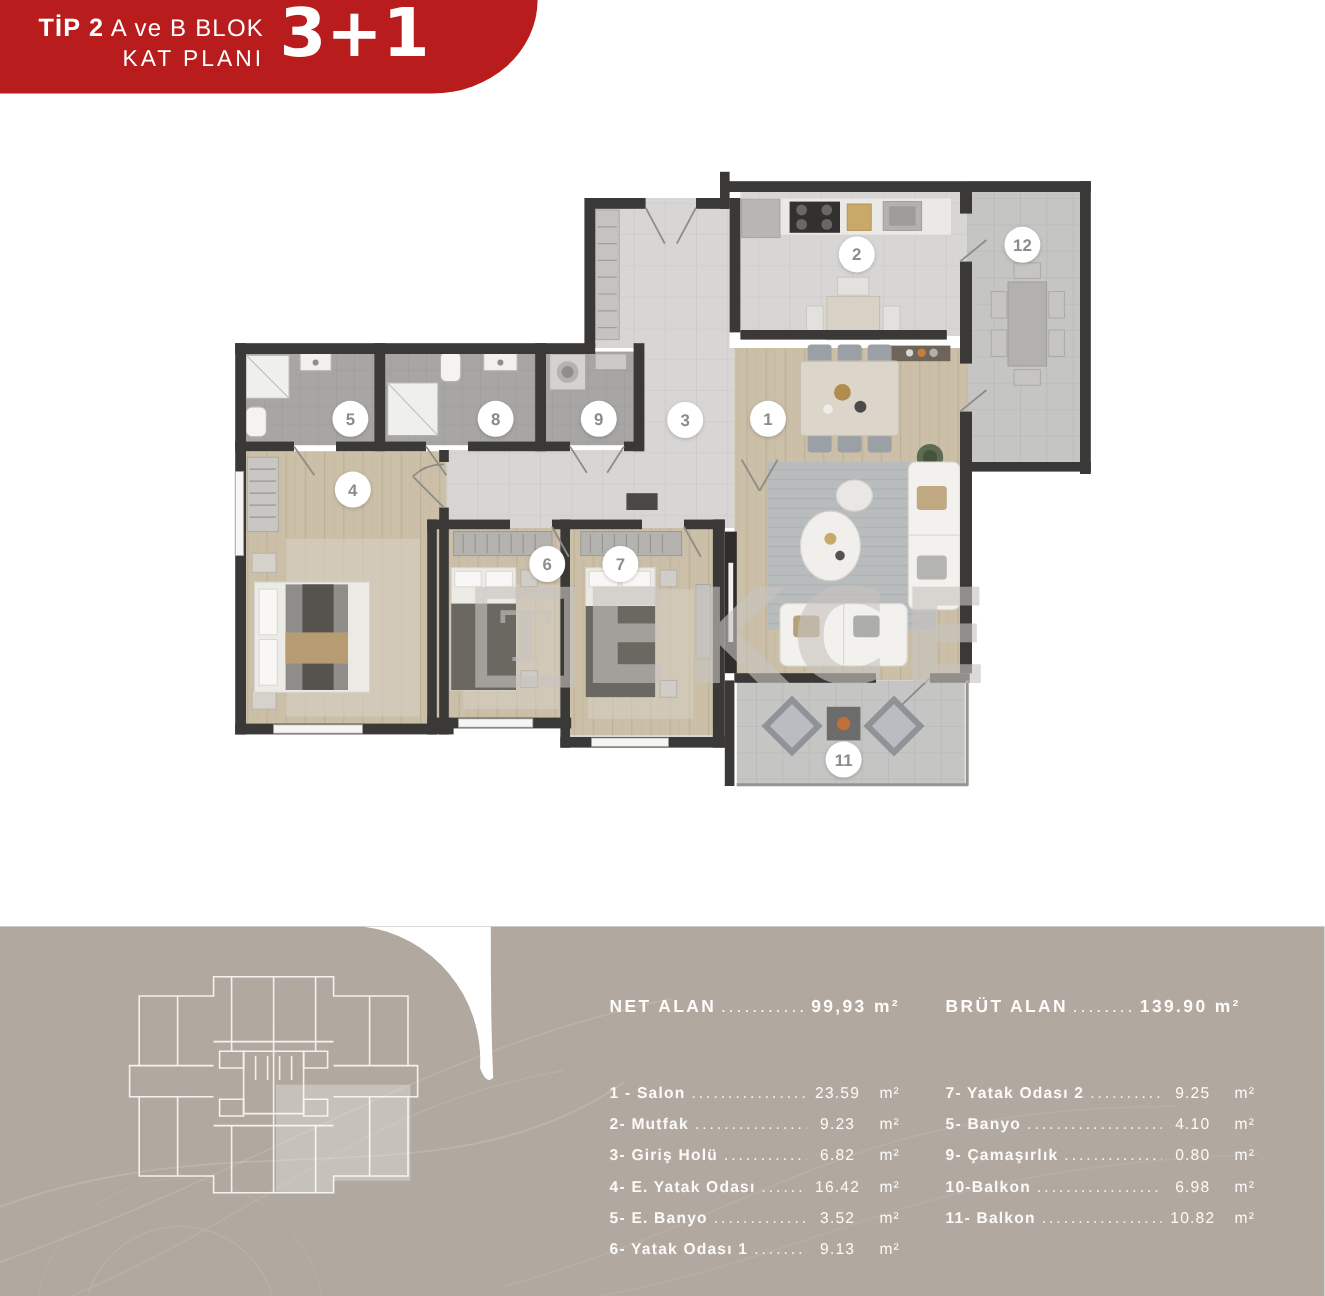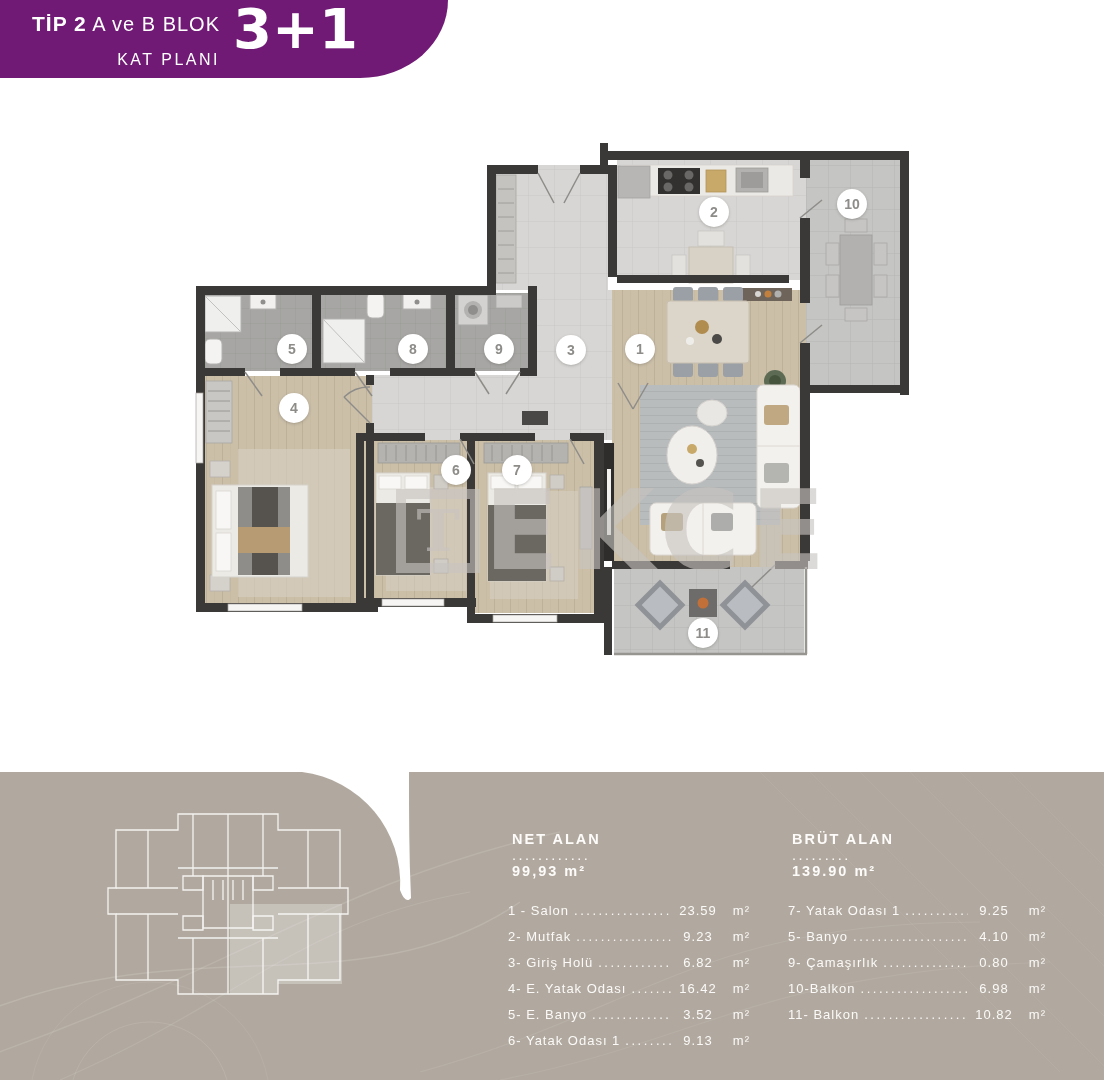--- a/index.html
+++ b/index.html
@@ -1,25 +1,25 @@
 <!DOCTYPE html>
 <html><head>
 <meta charset="utf-8">
 <style>
   html,body{margin:0;padding:0;background:#ffffff;}
   #page{position:relative;width:1104px;height:1080px;background:#ffffff;overflow:hidden;
         font-family:"Liberation Sans",sans-serif;}
 
   
   #header-badge{position:absolute;left:0;top:0;width:448px;height:78px;
-    background:#701a75;border-bottom-right-radius:90px 80px;}
+    background:#b91c1c;border-bottom-right-radius:90px 80px;}
   #header-text{position:absolute;left:14px;top:12px;width:206px;text-align:right;color:#ffffff;line-height:1.18;}
   #header-line1{font-size:20px;letter-spacing:1px;white-space:nowrap;}
   #header-line1 .strong{font-weight:700;font-size:21px;}
-  #header-line2{font-size:16px;letter-spacing:2.5px;margin-top:14px;}
+  #header-line2{font-size:19px;letter-spacing:2.5px;margin-top:2px;}
   #unit-type{position:absolute;left:233px;top:-4px;color:#ffffff;
     font-family:"DejaVu Sans",sans-serif;font-weight:700;font-size:56px;letter-spacing:0px;}
 
   
   #plan{position:absolute;left:190px;top:143px;width:730px;height:525px;}
   #plan svg{position:absolute;left:0;top:0;}
   .badge{position:absolute;width:30px;height:30px;border-radius:50%;background:#ffffff;
     color:#8e8c89;font-size:14px;font-weight:700;text-align:center;line-height:30px;
     box-shadow:0 1px 3px rgba(60,55,50,.25);}
 
@@ -34,31 +34,31 @@
 
   
   #band{position:absolute;left:0;top:772px;width:1104px;height:308px;background:#b1a99f;overflow:hidden;}
   #band-notch{position:absolute;left:282px;top:772px;width:150px;height:140px;}
 
   
   #keyplan{position:absolute;left:88px;top:788px;width:280px;height:230px;}
 
   
   .sum-row{position:absolute;display:flex;align-items:baseline;color:#fdfcfa;
-    font-size:14.5px;letter-spacing:2px;font-weight:700;flex-direction:column;}
+    font-size:14.5px;letter-spacing:2px;font-weight:700;}
   .sum-row .dots{flex:1;overflow:hidden;white-space:nowrap;letter-spacing:2.5px;font-weight:400;margin:0 4px;}
   .sum-row .val{white-space:nowrap;}
   #sum-net{left:508px;top:831px;width:242px;}
   #sum-brut{left:788px;top:831px;width:246px;}
 
   .legend-col{position:absolute;color:#fbfaf8;font-size:13px;letter-spacing:1px;}
   #legend-left{left:508px;top:903px;width:242px;}
   #legend-right{left:788px;top:903px;width:258px;}
   .lrow{display:flex;align-items:baseline;height:26px;}
-  .lrow .nm{white-space:nowrap;}
+  .lrow .nm{white-space:nowrap;font-weight:bold;}
   .lrow .dots{flex:1;overflow:hidden;white-space:nowrap;letter-spacing:2.5px;margin:0 5px;opacity:.95;}
   .lrow .val{width:42px;text-align:center;white-space:nowrap;}
   .lrow .unit{width:24px;text-align:right;margin-left:7px;white-space:nowrap;}
 </style>
 </head>
 <body>
 
 <div id="page">
 
   <div id="header-badge">
@@ -339,21 +339,21 @@
 
     <div class="badge" style="left:435px;top:191px">1</div>
     <div class="badge" style="left:509px;top:54px">2</div>
     <div class="badge" style="left:366px;top:192px">3</div>
     <div class="badge" style="left:89px;top:250px">4</div>
     <div class="badge" style="left:87px;top:191px">5</div>
     <div class="badge" style="left:251px;top:312px">6</div>
     <div class="badge" style="left:312px;top:312px">7</div>
     <div class="badge" style="left:208px;top:191px">8</div>
     <div class="badge" style="left:294px;top:191px">9</div>
-    <div class="badge" style="left:647px;top:46px">10</div>
+    <div class="badge" style="left:647px;top:46px">12</div>
     <div class="badge" style="left:498px;top:475px">11</div>
   </div>
 
   <div id="watermark">
     <div id="wm-box">
         <span>T</span>
       </div>
     <div id="wm-text">EKCE</div>
   </div>
 
@@ -437,21 +437,21 @@
       </div>
     <div class="lrow">
         <span class="nm">6- Yatak Odası 1</span>
         <span class="dots">................................</span>
         <span class="val">9.13</span>
         <span class="unit">m²</span>
       </div>
   </div>
   <div class="legend-col" id="legend-right">
     <div class="lrow">
-        <span class="nm">7- Yatak Odası 1</span>
+        <span class="nm">7- Yatak Odası 2</span>
         <span class="dots">................................</span>
         <span class="val">9.25</span>
         <span class="unit">m²</span>
       </div>
     <div class="lrow">
         <span class="nm">5- Banyo</span>
         <span class="dots">................................</span>
         <span class="val">4.10</span>
         <span class="unit">m²</span>
       </div>

